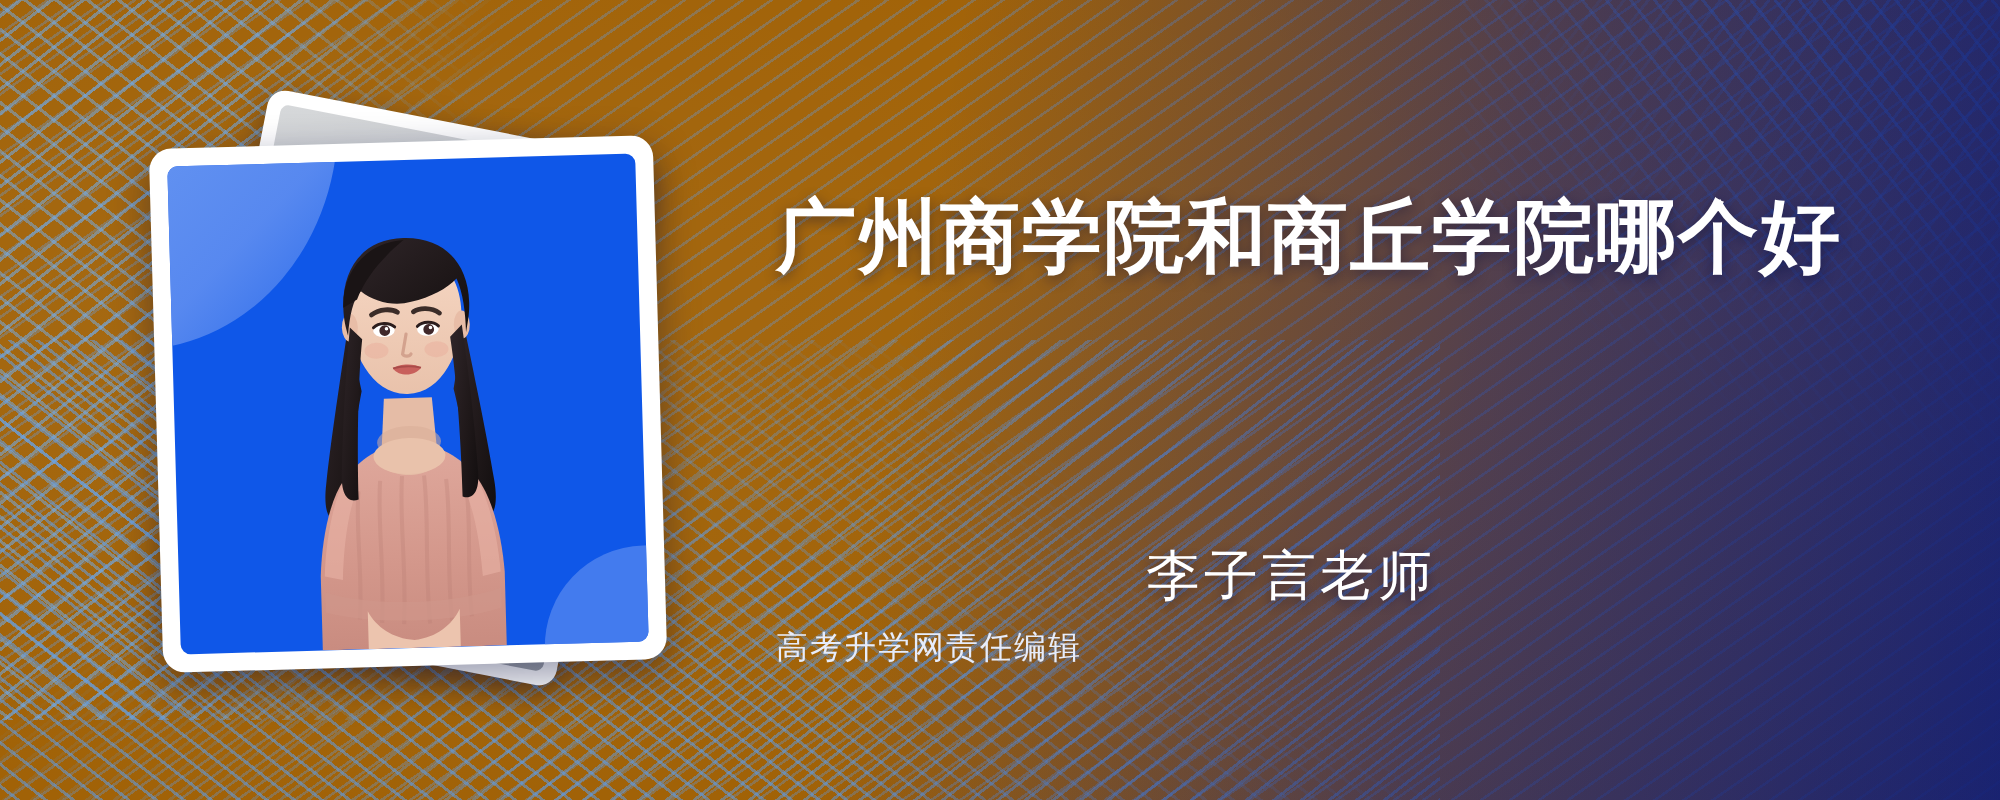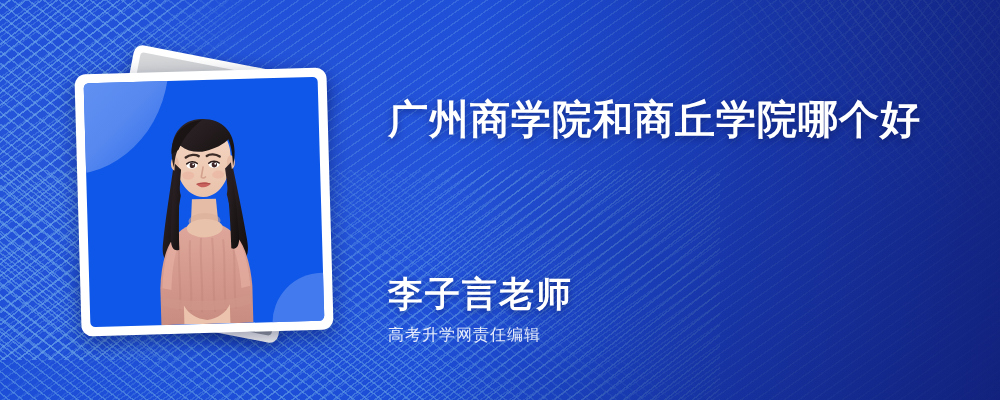--- a/index.html
+++ b/index.html
@@ -9,21 +9,21 @@
   }
   body {
     font-family: "Liberation Sans", "DejaVu Sans", sans-serif;
   }
 
   #banner {
     position: relative;
     width: 1000px;
     height: 400px;
     overflow: hidden;
-    background: #1d4ed8;
+    background: #a16207;
   }
 
   
   .bg-layer {
     position: absolute;
     inset: 0;
     pointer-events: none;
   }
 
   
@@ -228,26 +228,27 @@
     white-space: nowrap;
   }
   #byline {
     position: absolute;
     left: 388px;
     top: 272px;
     width: 330px;
   }
   #editor-name {
     color: #ffffff;
-    font-size: 35px;
-    font-weight: bold;
+    font-size: 27px;
+    font-weight: normal;
     letter-spacing: 2px;
     line-height: 1.25;
     text-shadow: 0 2px 6px rgba(4,12,60,0.45);
     white-space: nowrap;
+    text-align: right;
   }
   #editor-role {
     margin-top: 9px;
     color: #e6ecfb;
     font-size: 16px;
     font-weight: normal;
     letter-spacing: 1px;
     line-height: 1.25;
     white-space: nowrap;
   }

